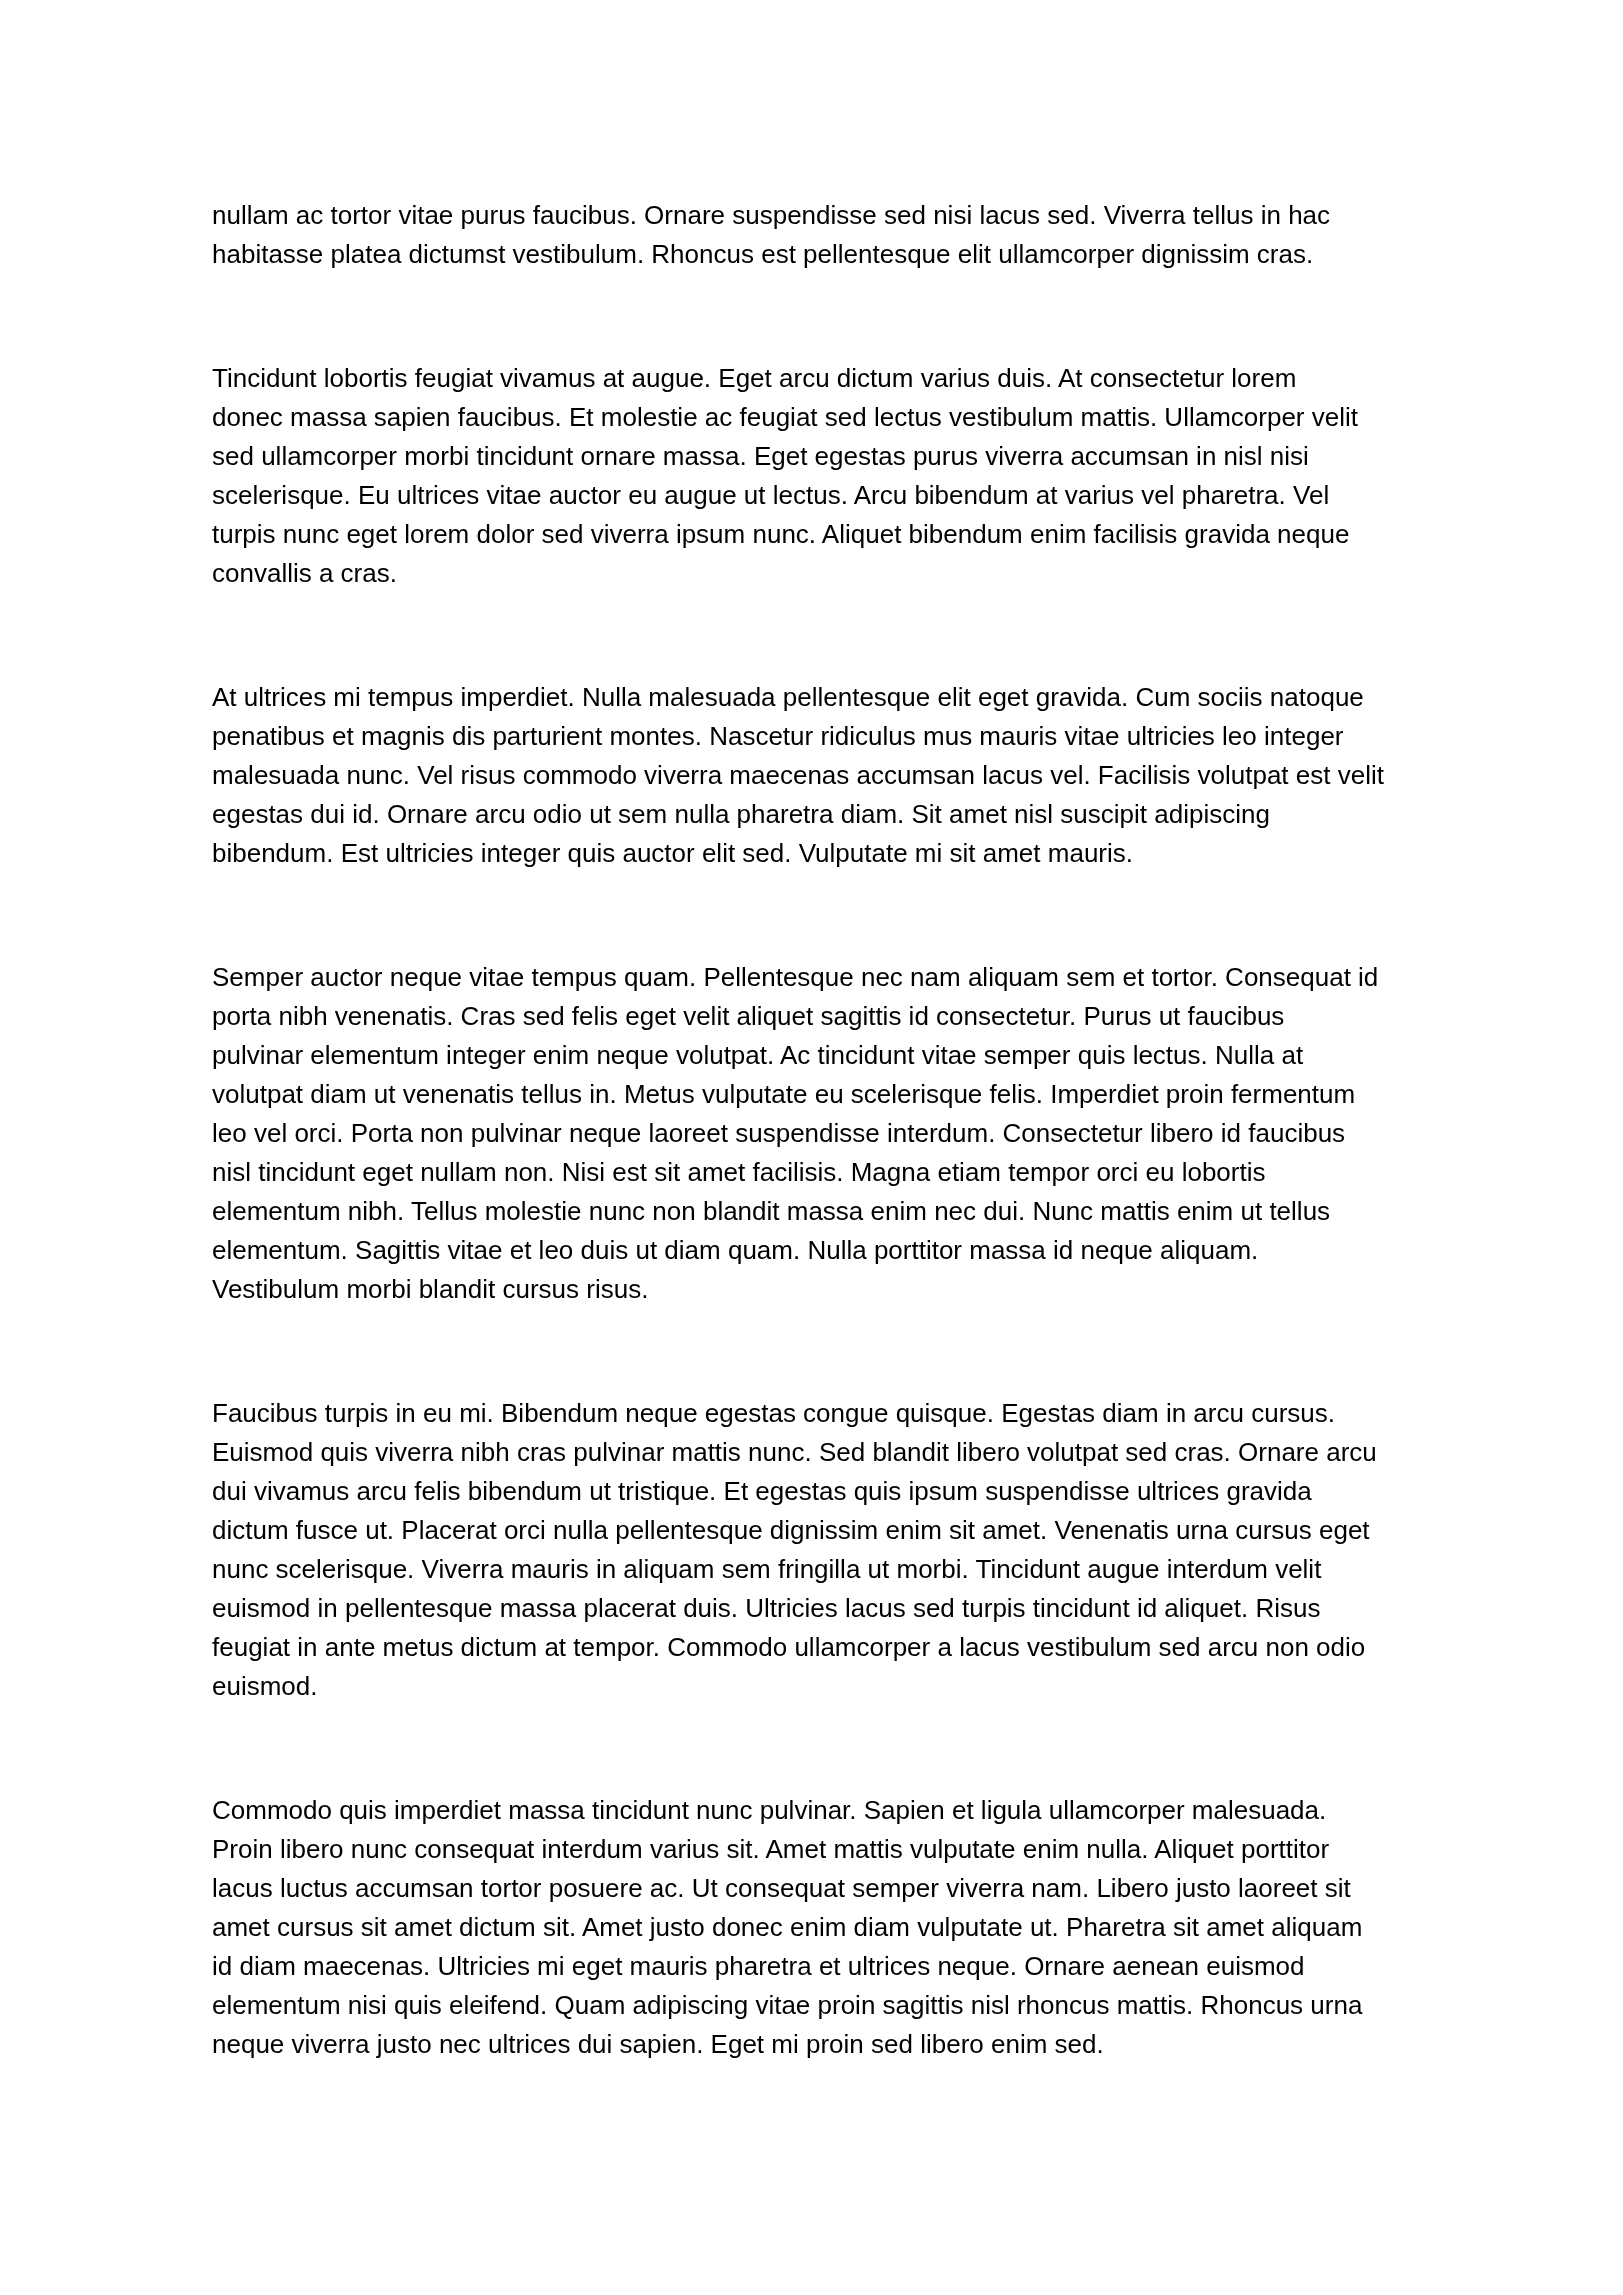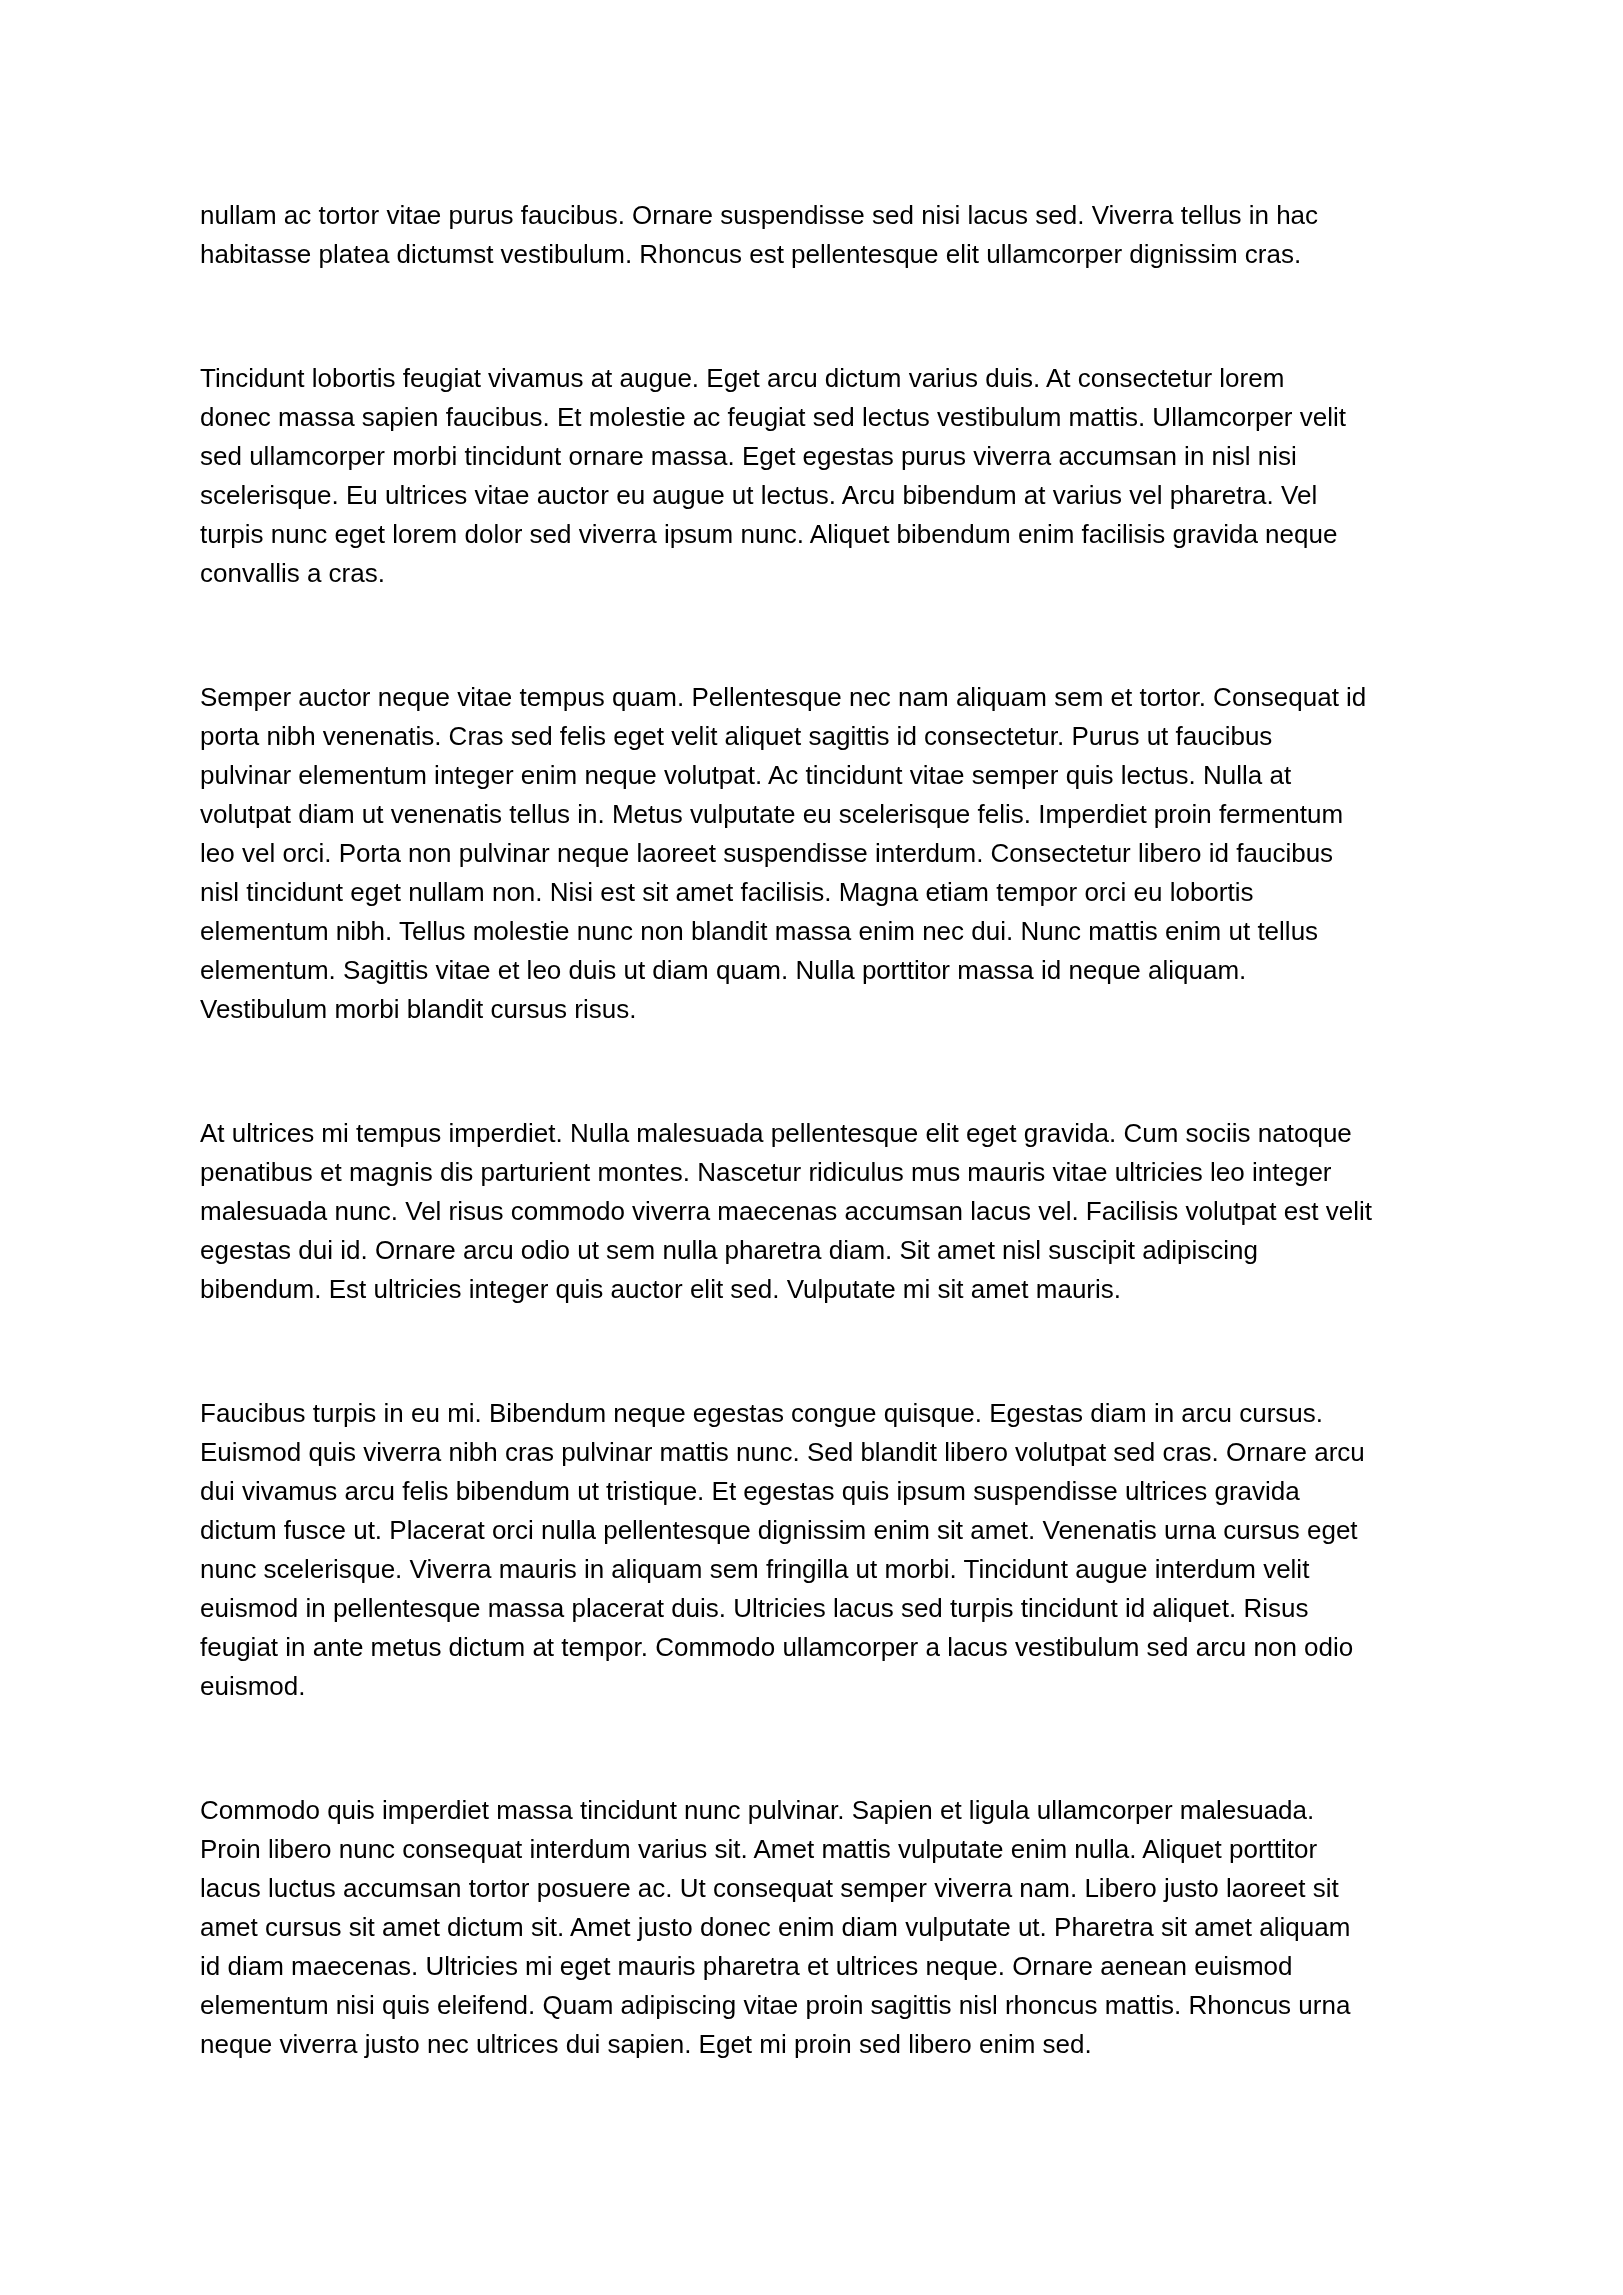--- a/index.html
+++ b/index.html
@@ -15,55 +15,55 @@
     overflow: hidden;
     font-family: "Liberation Sans", sans-serif;
   }
   .doc-body {
     position: absolute;
     left: 196px;
     top: 196px;
     width: 1231px;
   }
   .para {
-    margin: 0 0 85px 4px;
+    margin: 0 0 85px 16px;
     font-size: 26px;
     line-height: 39px;
     color: #000000;
     white-space: pre;
     letter-spacing: 0;
   }
 </style>
 </head>
 <body>
 
 <div class="page">
   <div class="doc-body">
       <p class="para">nullam ac tortor vitae purus faucibus. Ornare suspendisse sed nisi lacus sed. Viverra tellus in hac
 habitasse platea dictumst vestibulum. Rhoncus est pellentesque elit ullamcorper dignissim cras.</p>
       <p class="para">Tincidunt lobortis feugiat vivamus at augue. Eget arcu dictum varius duis. At consectetur lorem
 donec massa sapien faucibus. Et molestie ac feugiat sed lectus vestibulum mattis. Ullamcorper velit
 sed ullamcorper morbi tincidunt ornare massa. Eget egestas purus viverra accumsan in nisl nisi
 scelerisque. Eu ultrices vitae auctor eu augue ut lectus. Arcu bibendum at varius vel pharetra. Vel
 turpis nunc eget lorem dolor sed viverra ipsum nunc. Aliquet bibendum enim facilisis gravida neque
 convallis a cras.</p>
+      <p class="para">At ultrices mi tempus imperdiet. Nulla malesuada pellentesque elit eget gravida. Cum sociis natoque
+penatibus et magnis dis parturient montes. Nascetur ridiculus mus mauris vitae ultricies leo integer
+malesuada nunc. Vel risus commodo viverra maecenas accumsan lacus vel. Facilisis volutpat est velit
+egestas dui id. Ornare arcu odio ut sem nulla pharetra diam. Sit amet nisl suscipit adipiscing
+bibendum. Est ultricies integer quis auctor elit sed. Vulputate mi sit amet mauris.</p>
       <p class="para">Semper auctor neque vitae tempus quam. Pellentesque nec nam aliquam sem et tortor. Consequat id
 porta nibh venenatis. Cras sed felis eget velit aliquet sagittis id consectetur. Purus ut faucibus
 pulvinar elementum integer enim neque volutpat. Ac tincidunt vitae semper quis lectus. Nulla at
 volutpat diam ut venenatis tellus in. Metus vulputate eu scelerisque felis. Imperdiet proin fermentum
 leo vel orci. Porta non pulvinar neque laoreet suspendisse interdum. Consectetur libero id faucibus
 nisl tincidunt eget nullam non. Nisi est sit amet facilisis. Magna etiam tempor orci eu lobortis
 elementum nibh. Tellus molestie nunc non blandit massa enim nec dui. Nunc mattis enim ut tellus
 elementum. Sagittis vitae et leo duis ut diam quam. Nulla porttitor massa id neque aliquam.
 Vestibulum morbi blandit cursus risus.</p>
-      <p class="para">At ultrices mi tempus imperdiet. Nulla malesuada pellentesque elit eget gravida. Cum sociis natoque
-penatibus et magnis dis parturient montes. Nascetur ridiculus mus mauris vitae ultricies leo integer
-malesuada nunc. Vel risus commodo viverra maecenas accumsan lacus vel. Facilisis volutpat est velit
-egestas dui id. Ornare arcu odio ut sem nulla pharetra diam. Sit amet nisl suscipit adipiscing
-bibendum. Est ultricies integer quis auctor elit sed. Vulputate mi sit amet mauris.</p>
       <p class="para">Faucibus turpis in eu mi. Bibendum neque egestas congue quisque. Egestas diam in arcu cursus.
 Euismod quis viverra nibh cras pulvinar mattis nunc. Sed blandit libero volutpat sed cras. Ornare arcu
 dui vivamus arcu felis bibendum ut tristique. Et egestas quis ipsum suspendisse ultrices gravida
 dictum fusce ut. Placerat orci nulla pellentesque dignissim enim sit amet. Venenatis urna cursus eget
 nunc scelerisque. Viverra mauris in aliquam sem fringilla ut morbi. Tincidunt augue interdum velit
 euismod in pellentesque massa placerat duis. Ultricies lacus sed turpis tincidunt id aliquet. Risus
 feugiat in ante metus dictum at tempor. Commodo ullamcorper a lacus vestibulum sed arcu non odio
 euismod.</p>
       <p class="para">Commodo quis imperdiet massa tincidunt nunc pulvinar. Sapien et ligula ullamcorper malesuada.
 Proin libero nunc consequat interdum varius sit. Amet mattis vulputate enim nulla. Aliquet porttitor

